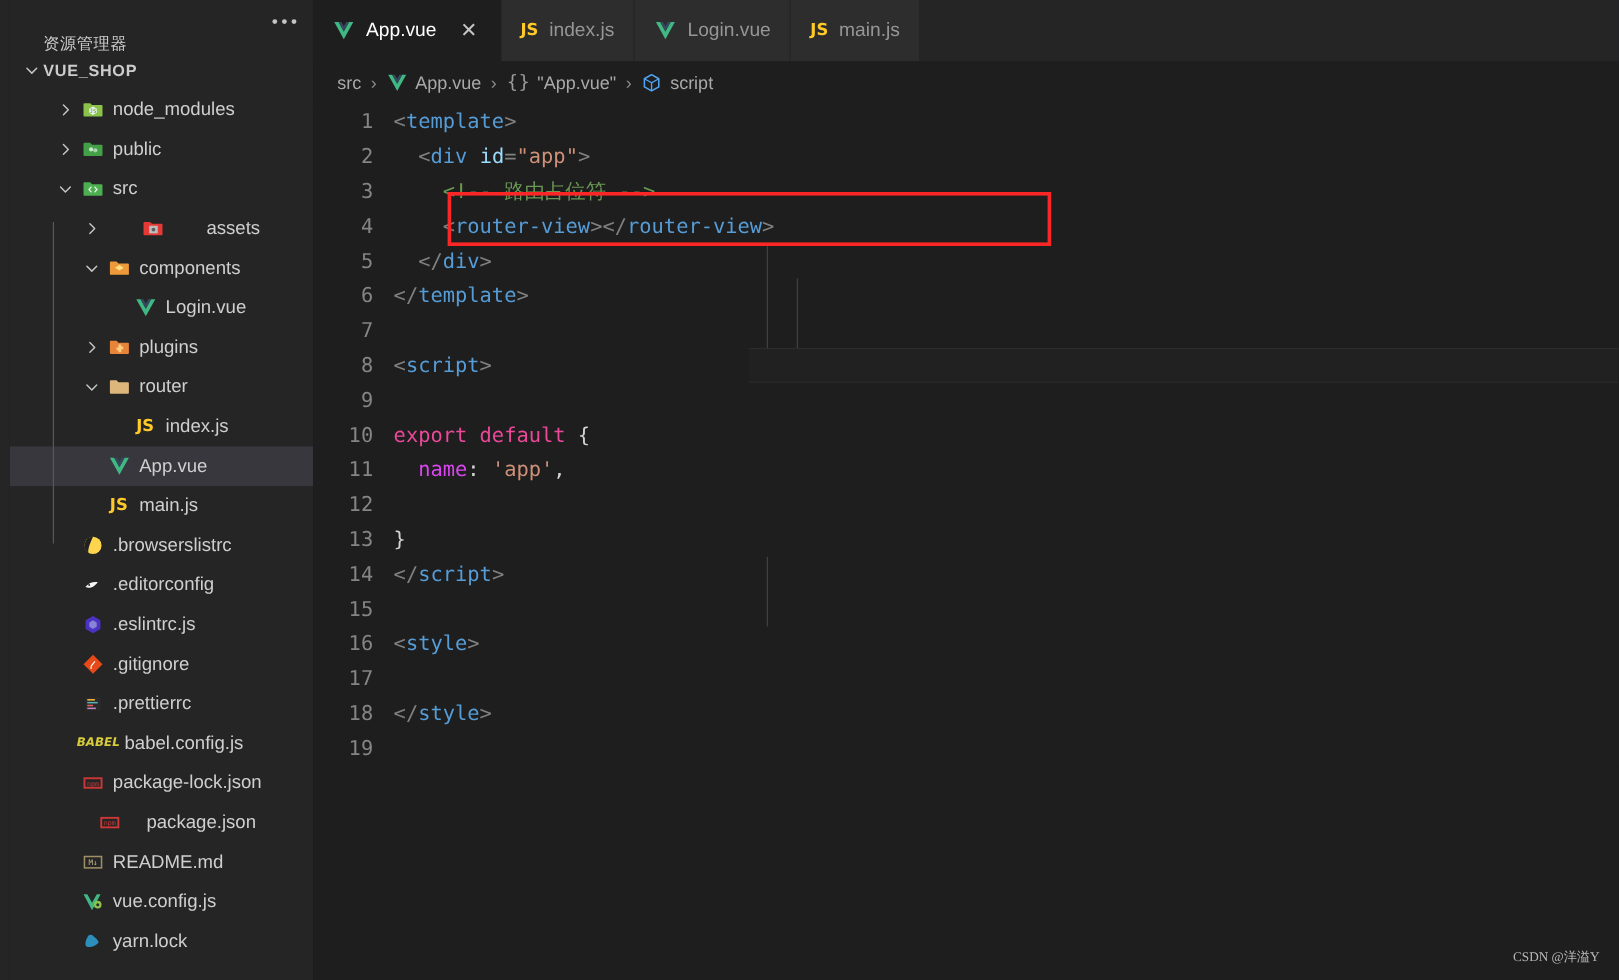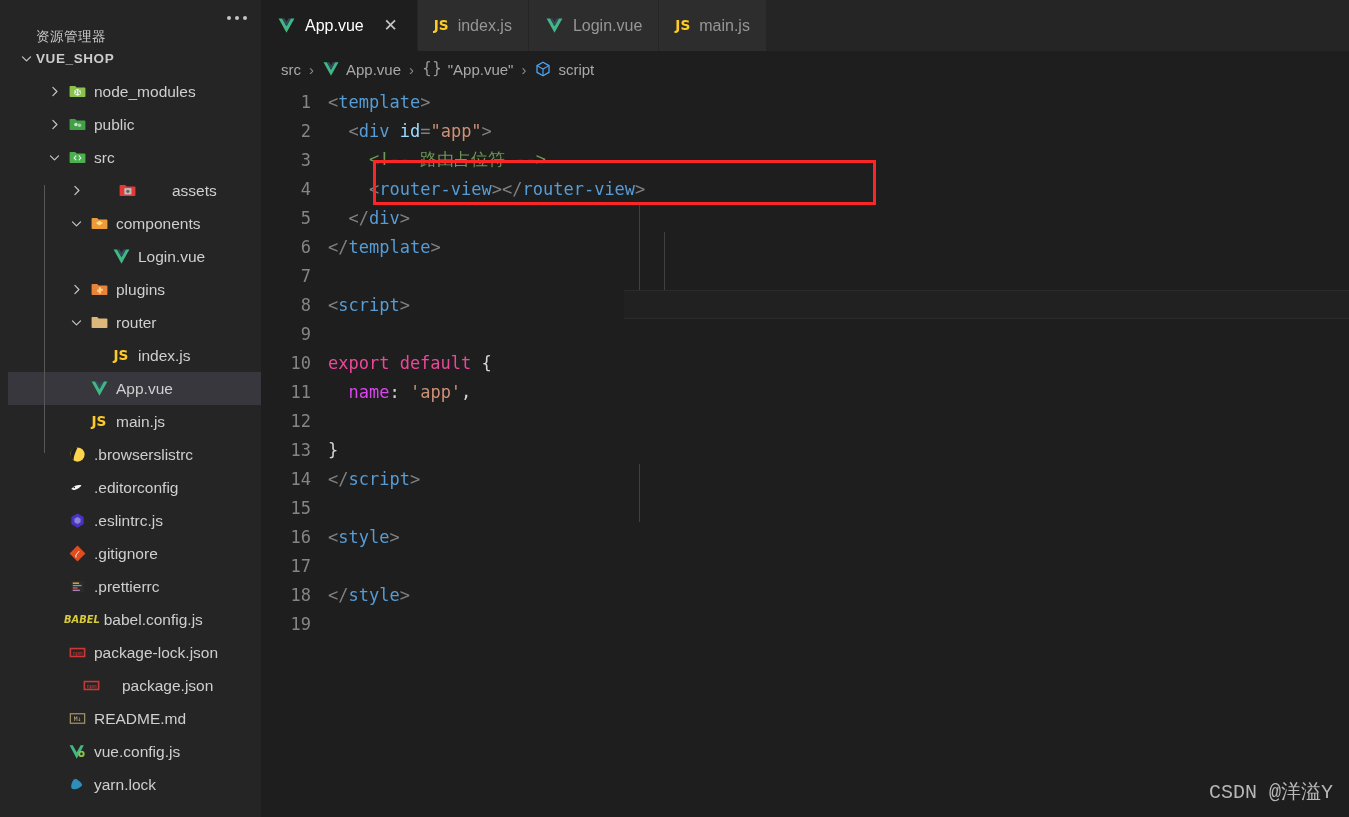--- a/index.html
+++ b/index.html
@@ -190,22 +190,22 @@
   
   .red-box {
     position: absolute;
     border: 3px solid #fb2727;
     pointer-events: none; z-index: 5;
   }
 
   
   .watermark {
     position: absolute; right: 16px; bottom: 12px;
-    color: #b7b7b7; font-size: 20px;
-    font-family: Liberation Mono, monospace;
+    color: #b7b7b7; font-size: 11px;
+    font-family: Liberation Serif, serif;
     z-index: 8;
   }
 </style>
 </head>
 <body>
 
 <div id="app-root">
 
   <div class="activity-strip"></div>
 

